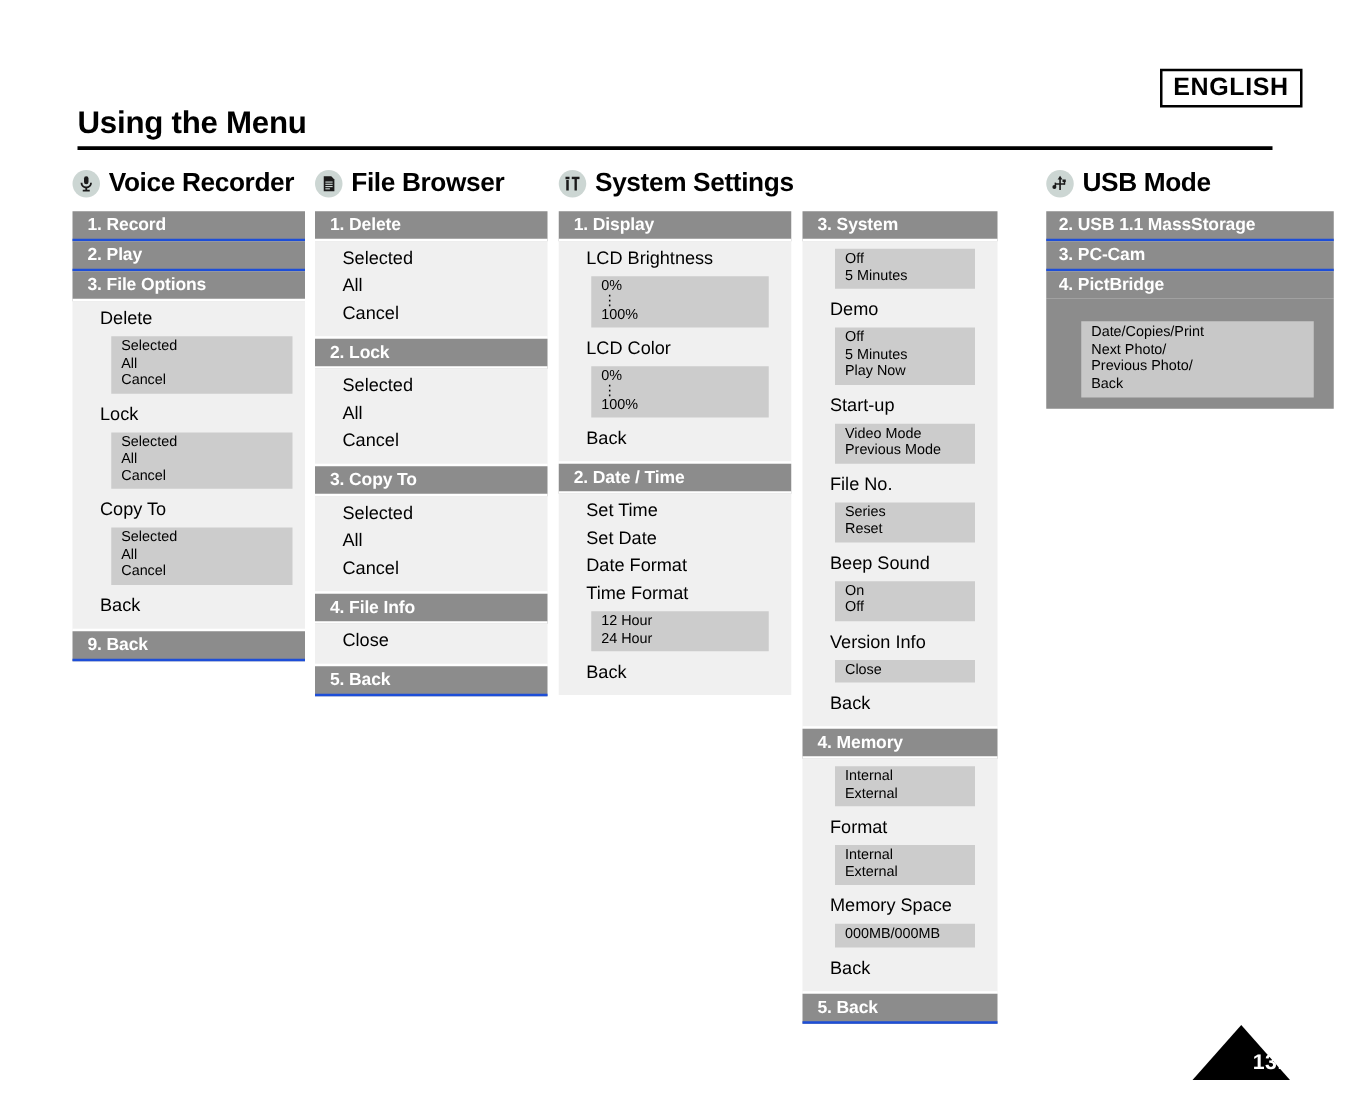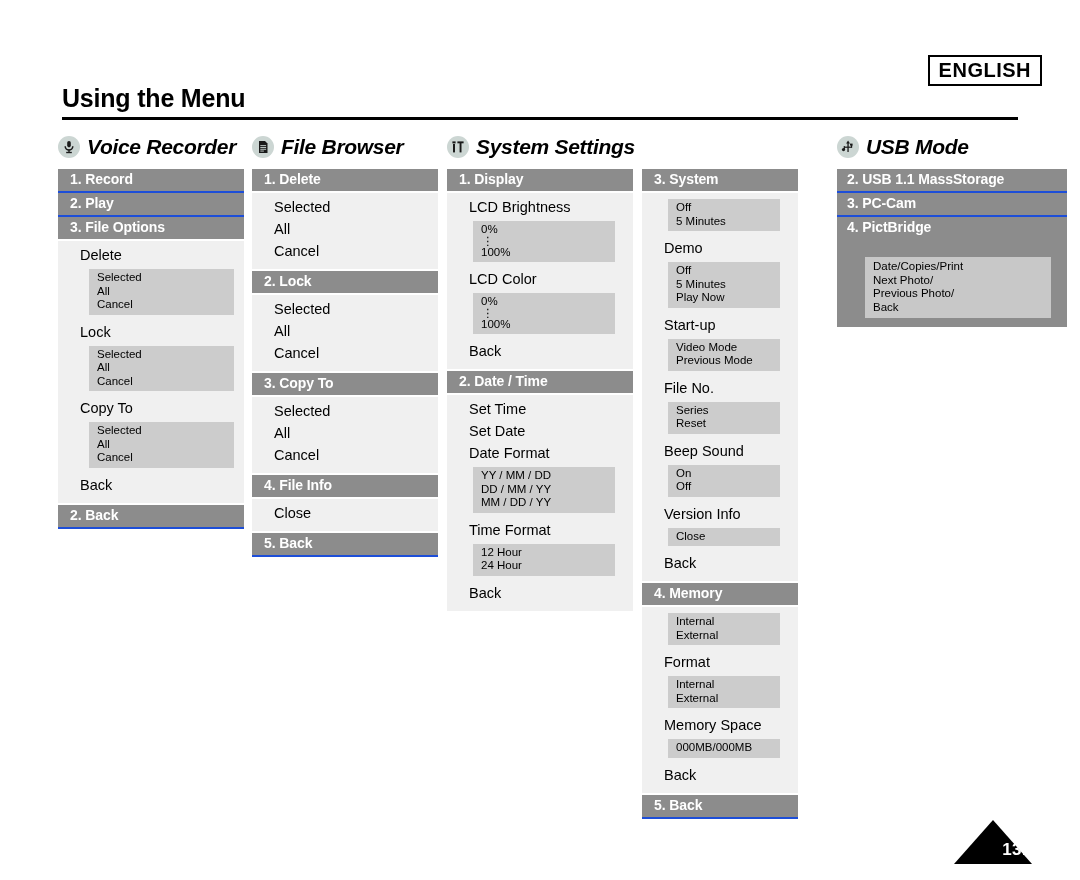--- a/index.html
+++ b/index.html
@@ -71,21 +71,20 @@
     display: flex;
     align-items: center;
     gap: 7px;
     height: 34px;
     white-space: nowrap;
   }
   .col-head .label {
     font-size: 21px;
     font-weight: bold;
     letter-spacing: -0.3px;
-    font-style: italic;
   }
   .icon-circle {
     width: 22px;
     height: 22px;
     border-radius: 50%;
     background: #ccd6d3;
     display: inline-flex;
     align-items: center;
     justify-content: center;
     flex: 0 0 auto;
@@ -235,21 +234,21 @@
           <div class="opt">Copy To</div>
           <div class="subbox">
             <div class="subopt">Selected</div>
             <div class="subopt">All</div>
             <div class="subopt">Cancel</div>
           </div>
           <div class="opt">Back</div>
         </div>
       </div>
       <div class="sect">
-        <div class="sect-head standalone">2. Back</div>
+        <div class="sect-head standalone">9. Back</div>
       </div>
     </div>
   </div>
 
   <div class="col col-2">
     <div class="col-head">
       <span class="icon-circle">
         <svg width="16" height="16" viewBox="0 0 16 16">
           <path d="M4 2 h6 l2.5 2.5 V14 H4 Z" fill="#1a1a1a"></path>
           <rect x="5.3" y="6.2" width="5.8" height="0.9" fill="#ccd6d3"></rect>
@@ -330,25 +329,20 @@
           <div class="opt">Back</div>
         </div>
       </div>
 
       <div class="sect">
         <div class="sect-head">2. Date / Time</div>
         <div class="sect-body last">
           <div class="opt">Set Time</div>
           <div class="opt">Set Date</div>
           <div class="opt">Date Format</div>
-          <div class="subbox wide">
-            <div class="subopt">YY / MM / DD</div>
-            <div class="subopt">DD / MM / YY</div>
-            <div class="subopt">MM / DD / YY</div>
-          </div>
           <div class="opt">Time Format</div>
           <div class="subbox wide">
             <div class="subopt">12 Hour</div>
             <div class="subopt">24 Hour</div>
           </div>
           <div class="opt">Back</div>
         </div>
       </div>
     </div>
   </div>

